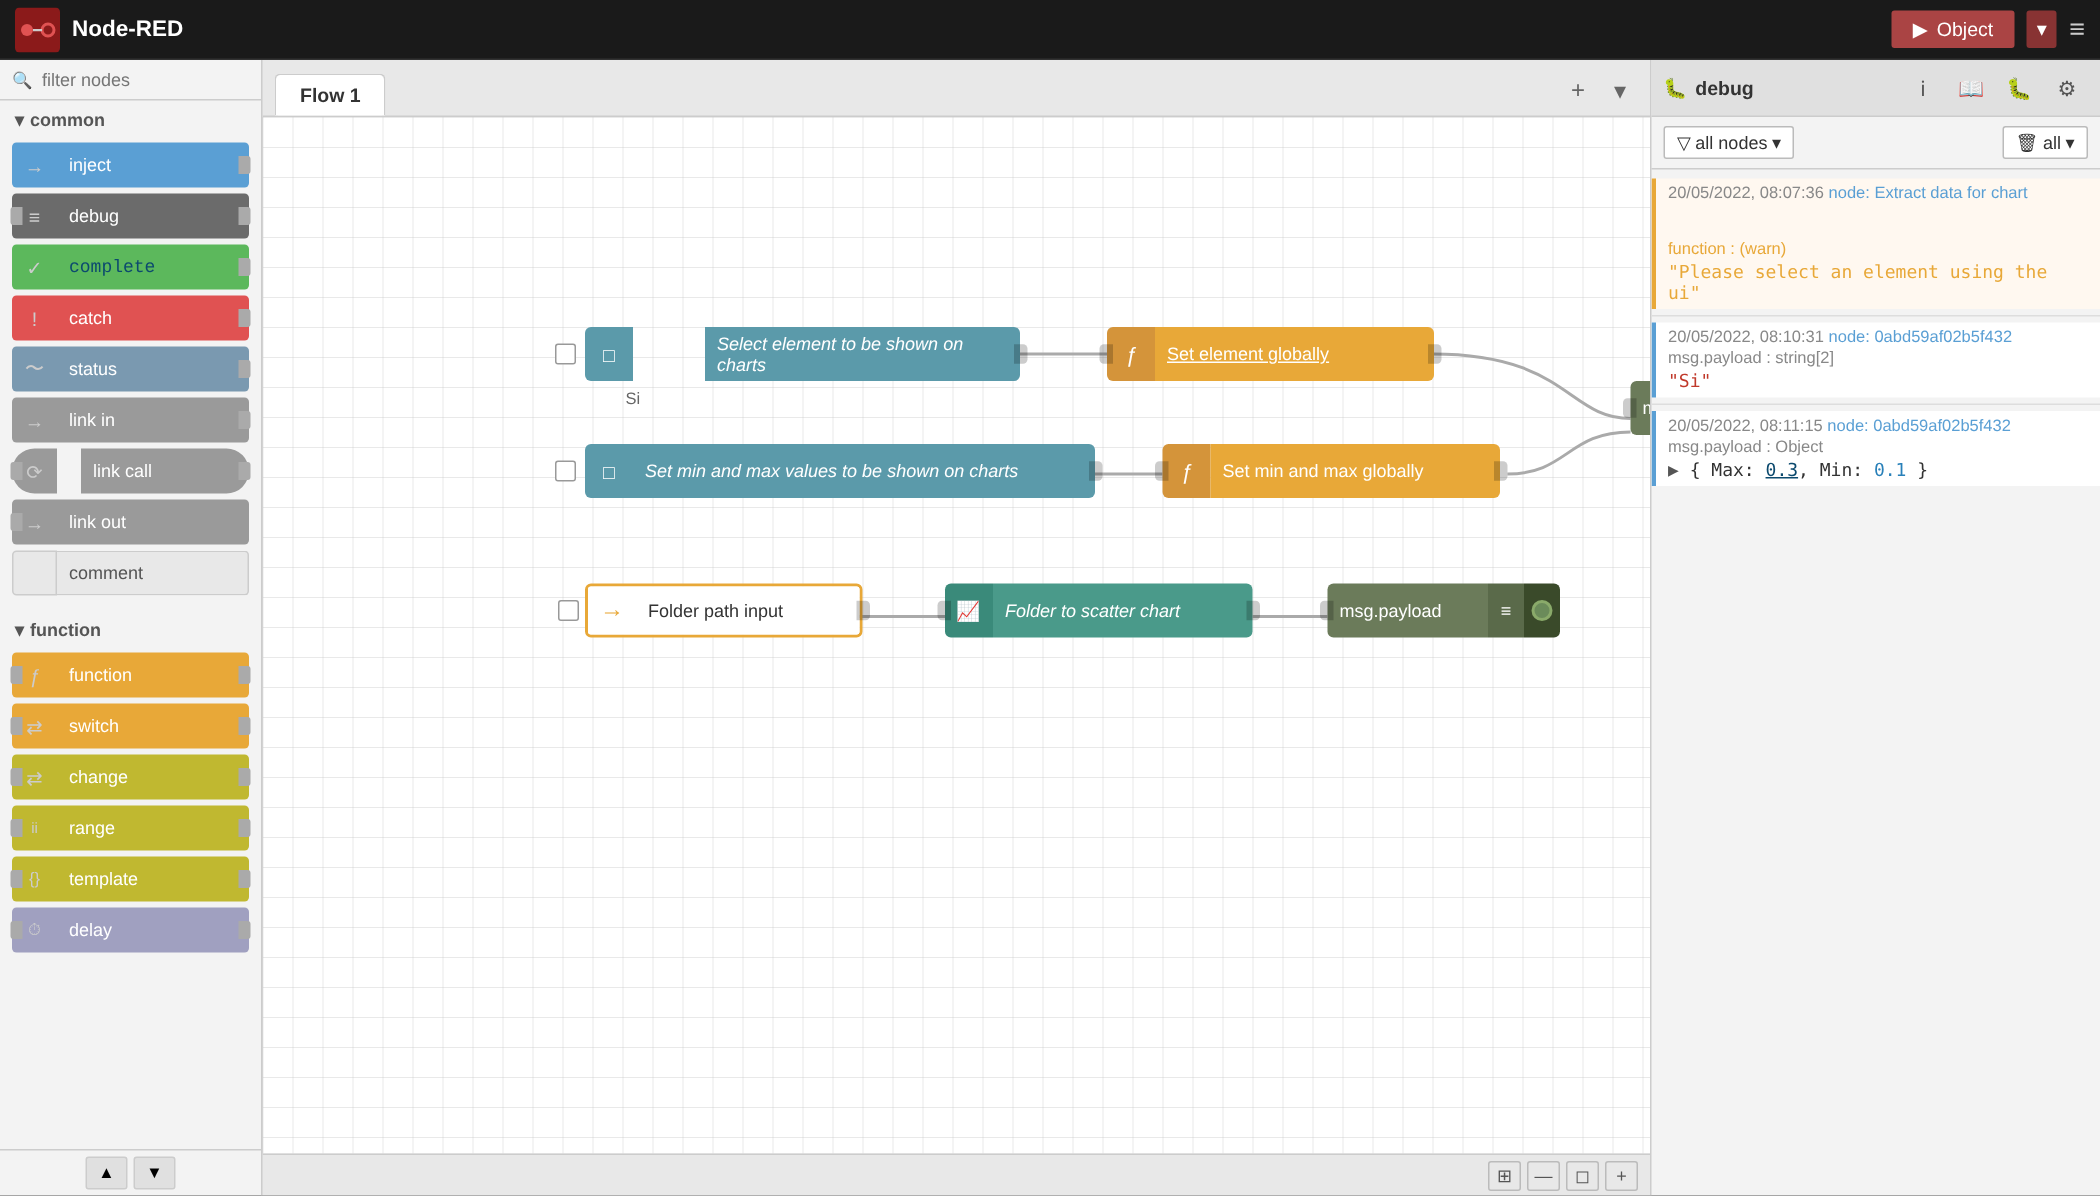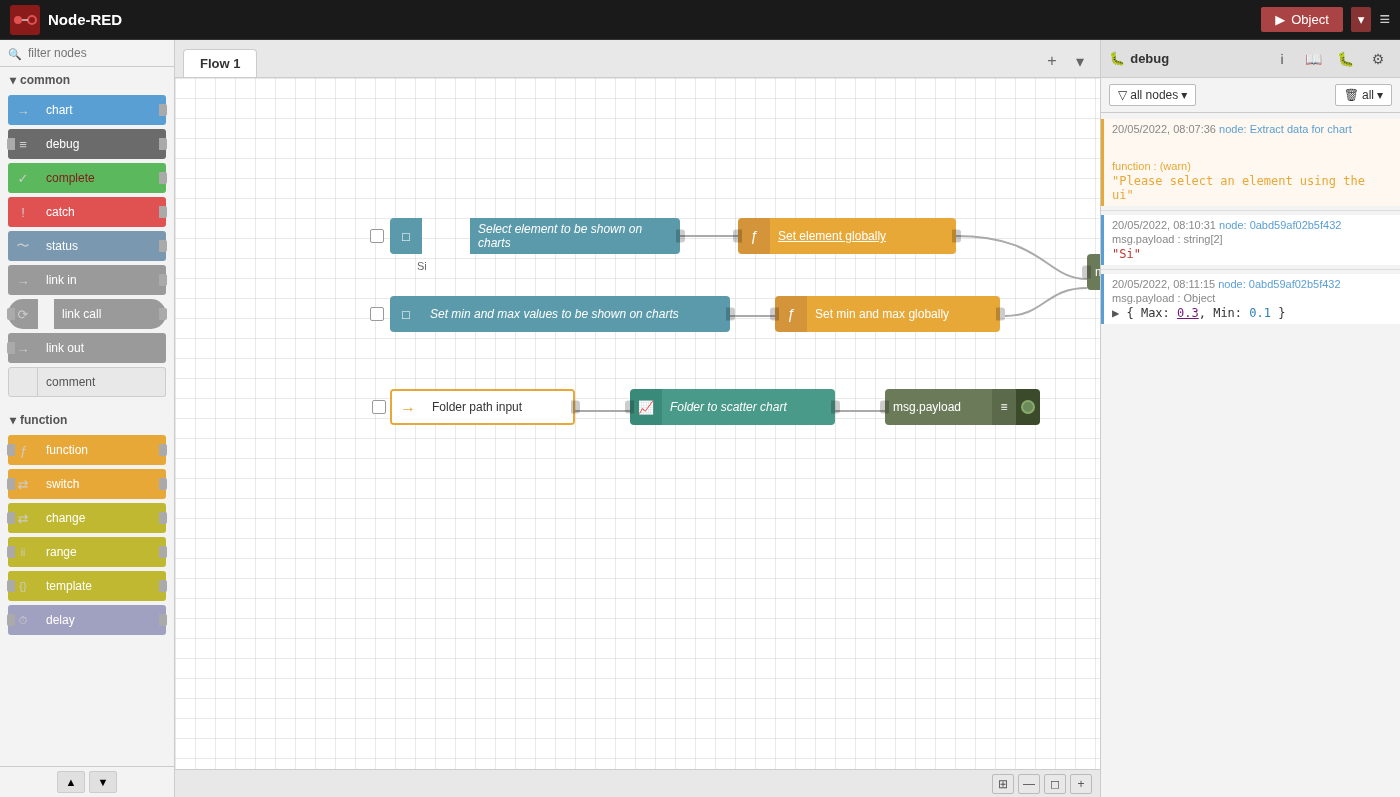--- a/index.html
+++ b/index.html
@@ -144,21 +144,21 @@
     }
 
     
     .n-inject .node-icon { background: #5a9fd4; }
     .n-inject .node-label { background: #5a9fd4; color: #fff; }
     
     .n-debug .node-icon { background: #6b6b6b; }
     .n-debug .node-label { background: #6b6b6b; color: #fff; }
     
     .n-complete .node-icon { background: #5cb85c; }
-    .n-complete .node-label { background: #5cb85c; color: #7f1d1d; }
+    .n-complete .node-label { background: #5cb85c; color: #0c4a6e; font-family: Liberation Mono, monospace; }
     
     .n-catch .node-icon { background: #e05252; }
     .n-catch .node-label { background: #e05252; color: #fff; }
     
     .n-status .node-icon { background: #7a99b0; }
     .n-status .node-label { background: #7a99b0; color: #fff; }
     
     .n-linkin .node-icon { background: #9a9a9a; }
     .n-linkin .node-label { background: #9a9a9a; color: #fff; }
     
@@ -381,21 +381,21 @@
       <input id="filter-input" type="text" placeholder="filter nodes" style="">
     </div>
 
     <div class="section-header">
       <span>▾</span>
       <span>common</span>
     </div>
 
     <div class="node-item n-inject">
       <div class="node-icon">→</div>
-      <div class="node-label">chart</div>
+      <div class="node-label">inject</div>
       <div class="node-port-right"></div>
     </div>
 
     <div class="node-item n-debug">
       <div class="node-icon">≡</div>
       <div class="node-label">debug</div>
       <div class="node-port-left"></div>
       <div class="node-port-right"></div>
     </div>
 
@@ -646,20 +646,20 @@
       <div class="debug-separator"></div>
 
       <div class="debug-entry info" style="background: #fff;">
         <div class="debug-meta">
           <span>20/05/2022, 08:11:15</span>
           <span style="color:#5a9fd4;"> node: 0abd59af02b5f432</span>
         </div>
         <div class="debug-type" style="color:#888;">msg.payload : Object</div>
         <div class="debug-value object" style="font-family:monospace; font-size:12px;">
           <span style="cursor:pointer; color:#555;">▶ </span>
-          <span>{ Max: <span style="color:#701a75;text-decoration:underline;">0.3</span>, Min: <span style="color:#2980b9;">0.1</span> }</span>
+          <span>{ Max: <span style="color:#0c4a6e;text-decoration:underline;">0.3</span>, Min: <span style="color:#2980b9;">0.1</span> }</span>
         </div>
       </div>
 
     </div>
   </div>
 
 </div>
 
 </body></html>

